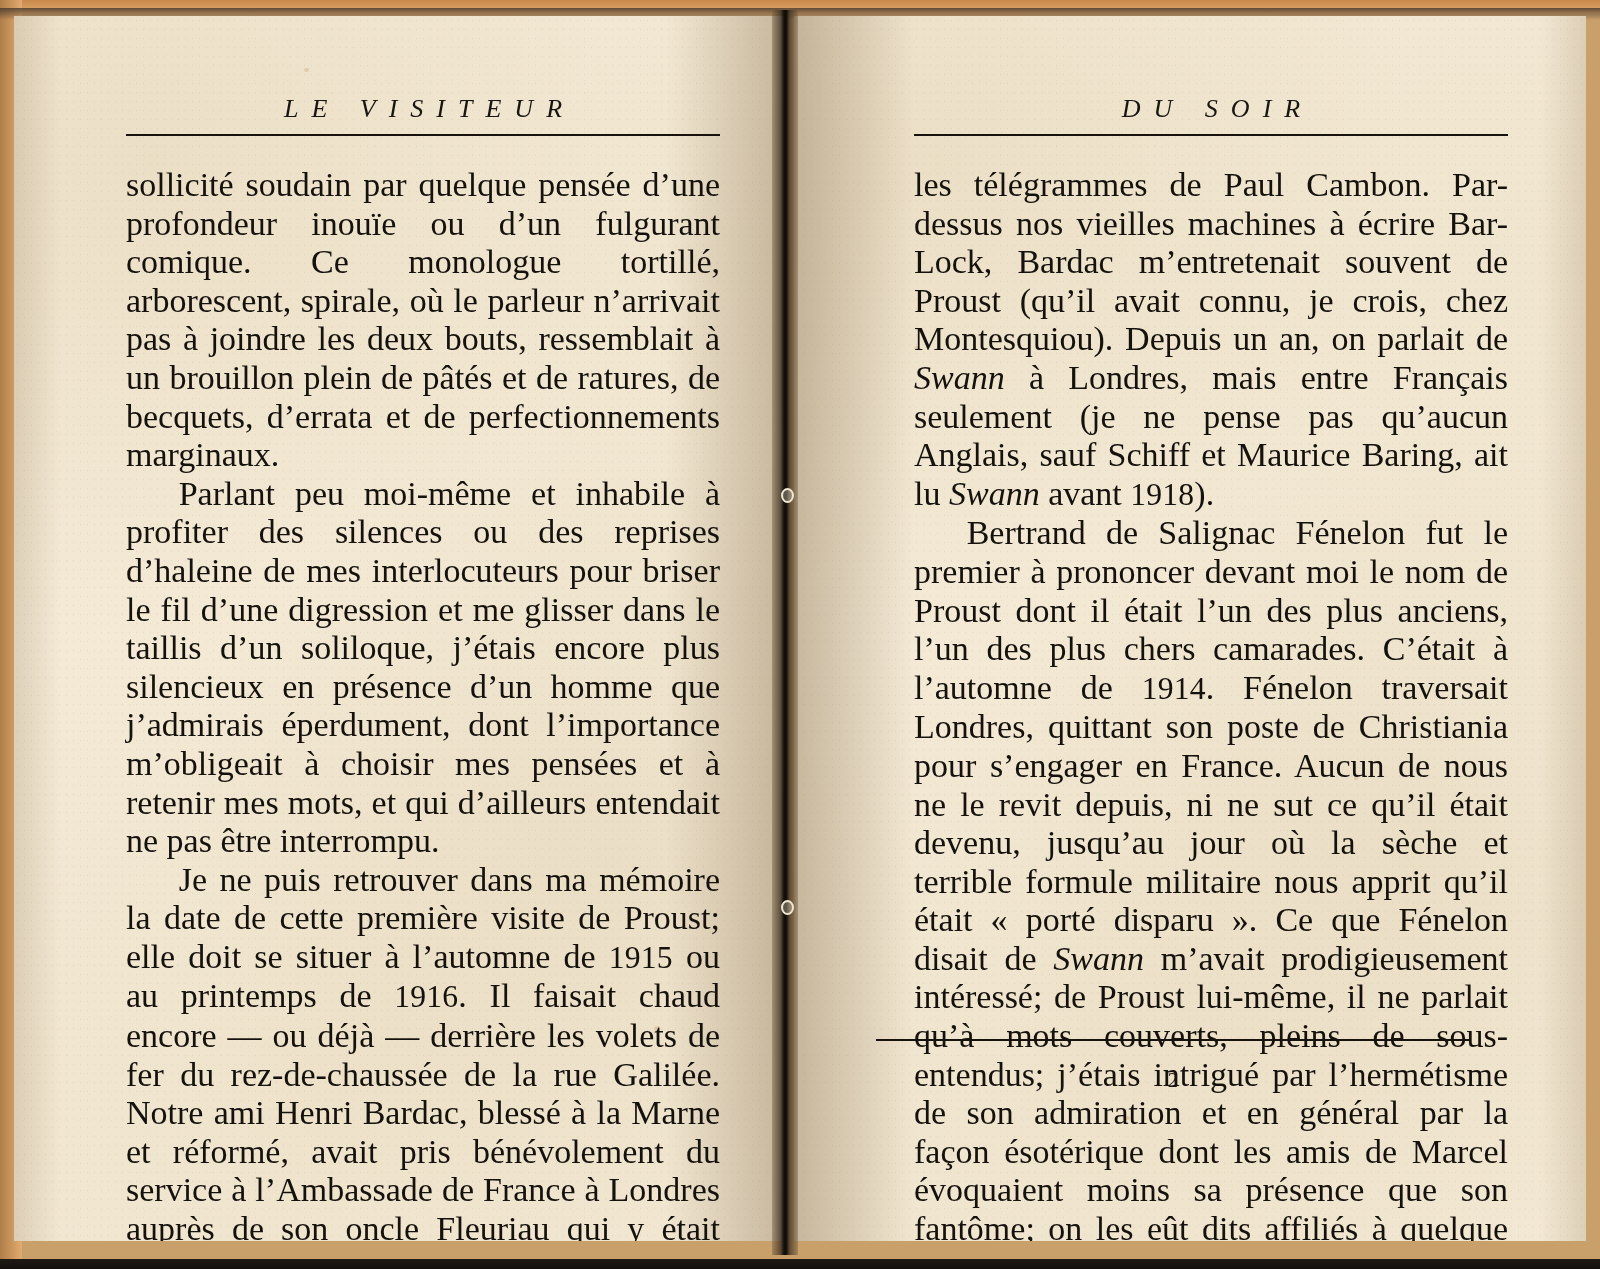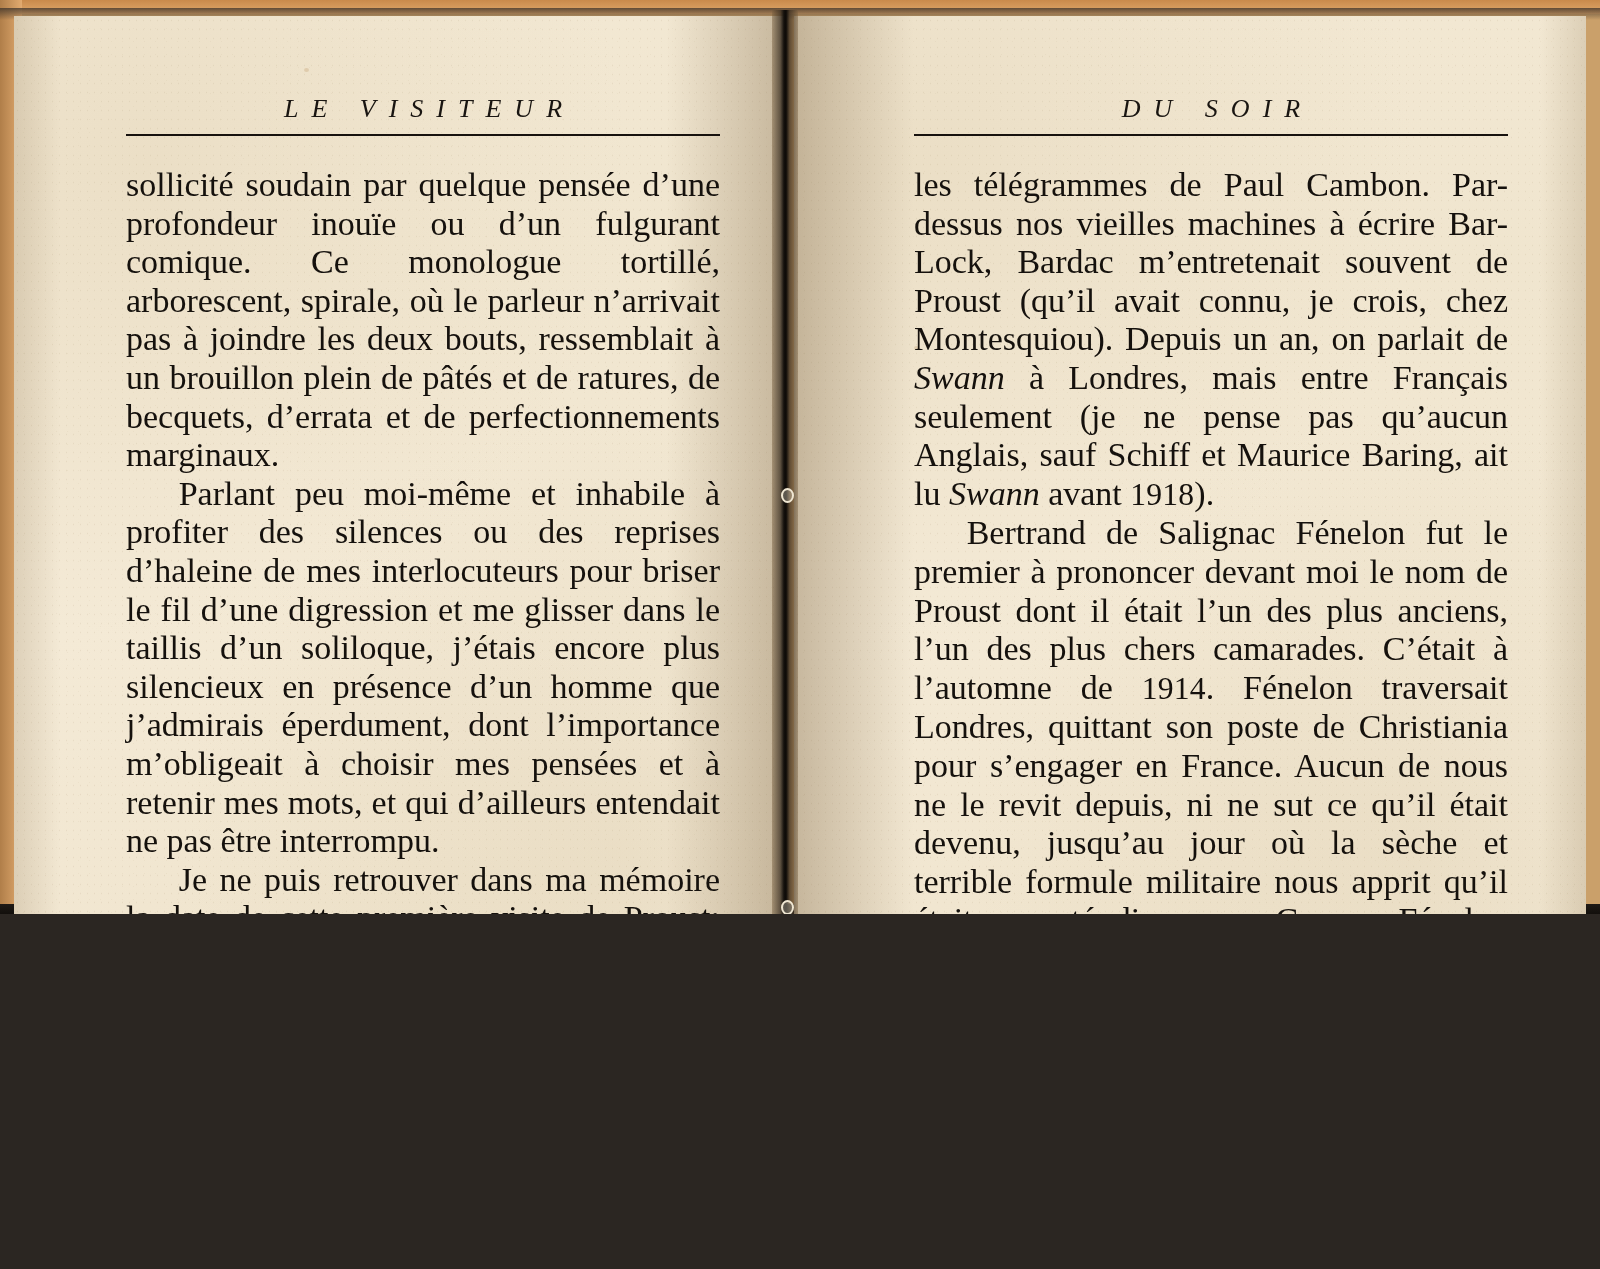--- a/index.html
+++ b/index.html
@@ -11,21 +11,21 @@
     width: 1600px;
     height: 1269px;
     overflow: hidden;
     font-family: "Liberation Serif", "DejaVu Serif", serif;
   }
 
   
   #book-spread {
     position: relative;
     width: 1600px;
-    height: 914px;
+    height: 1269px;
     background: #caa06a;
     overflow: hidden;
   }
 
   
   .cover-board {
     position: absolute;
     background: #d79a5c;
   }
   .cover-top   { left: 0;   top: 0;    width: 1600px; height: 14px;

